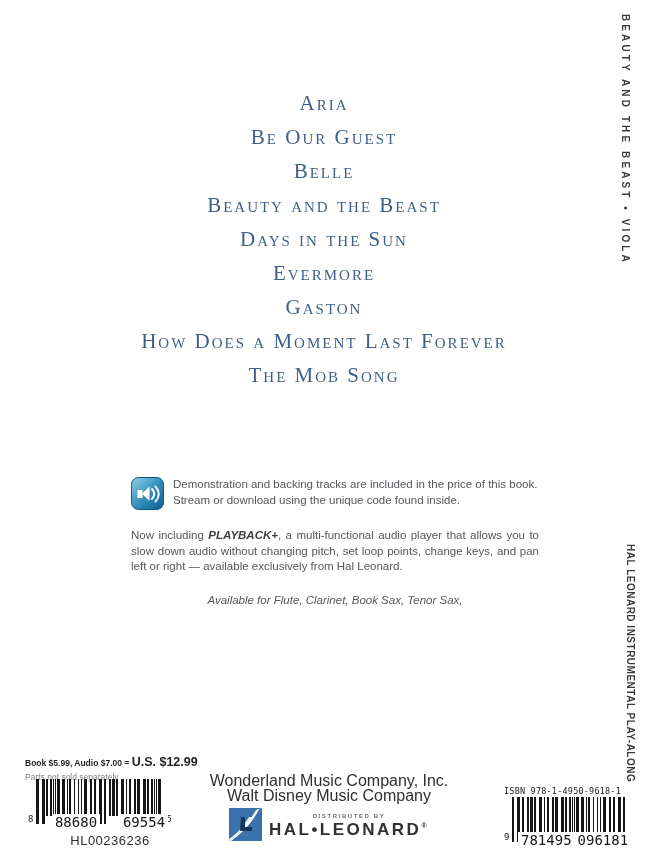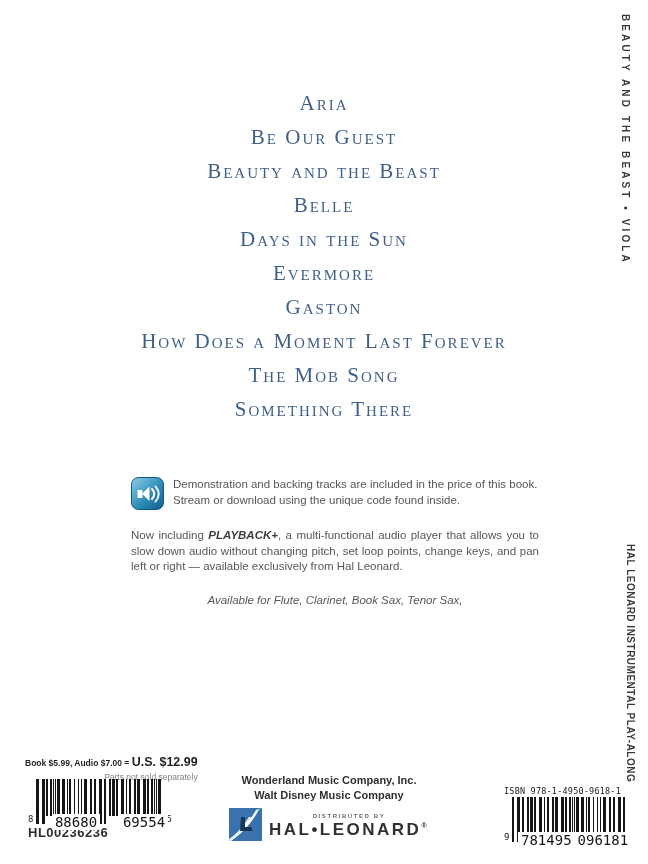--- a/index.html
+++ b/index.html
@@ -42,39 +42,39 @@
   .playback .brand{font-weight:bold;font-style:italic;color:#3c3d40;}
 
   
   .availability{position:absolute;top:593px;left:131px;width:408px;text-align:center;
     font-style:italic;font-size:11.5px;line-height:15.5px;color:var(--body-gray);}
 
   
   .pricing{position:absolute;top:752px;left:25px;color:var(--ink);white-space:nowrap;}
   .pricing .breakdown{font-size:8.5px;font-weight:bold;}
   .pricing .price{font-size:12.5px;font-weight:bold;text-align:right;}
-  .pricing .note{font-size:8.5px;color:#808285;text-align:right;margin-top:2px;}
+  .pricing .note{font-size:8.5px;color:#808285;text-align:left;margin-top:2px;}
 
   
   .bars{display:flex;align-items:flex-start;height:46px;}
   .bars i{display:block;background:#161616;height:37px;}
   .bars i.guard{height:45px;}
   .upc{position:absolute;top:779px;left:28px;width:164px;}
   .barcode-wrap{position:relative;display:flex;align-items:flex-end;gap:3px;}
   .barcode-wrap .edge-digit{font-family:"DejaVu Sans Mono",monospace;font-size:9px;color:#161616;padding-bottom:1px;}
   .barcode-digits{
     position:absolute;top:35px;left:14px;right:14px;display:flex;justify-content:space-around;
     font-family:"DejaVu Sans Mono",monospace;font-size:14px;color:#161616;
   }
   .barcode-digits span{background:#fff;padding:0 3px;}
-  .hl-number{text-align:left;font-weight:bold;font-size:13px;color:#2e2f31;letter-spacing:0.5px;}
+  .hl-number{margin-top:8px;text-align:center;font-weight:normal;font-size:13px;color:#2e2f31;letter-spacing:0.5px;}
 
   
   .publisher{position:absolute;top:773px;left:194px;width:270px;text-align:center;color:#2e2f31;}
-  .publisher .pub-line{font-weight:bold;font-size:11px;line-height:15px;}
+  .publisher .pub-line{font-weight:normal;font-size:16px;line-height:15px;}
   .logo-row{margin-top:5px;display:inline-flex;align-items:center;gap:7px;}
   .logo-col{display:flex;flex-direction:column;align-items:center;}
   .distributed{font-size:6px;letter-spacing:1.6px;color:#6b6c6e;font-weight:bold;margin-bottom:1px;}
   .hl-brand{font-size:17px;letter-spacing:2.5px;color:#2f3032;font-weight:600;white-space:nowrap;}
   .hl-brand sup{font-size:7px;}
 
   
   .isbn{position:absolute;top:786px;left:504px;width:132px;}
   .isbn .label{font-family:"DejaVu Sans Mono",monospace;font-size:8.5px;color:#222;white-space:nowrap;margin-bottom:1px;letter-spacing:0.2px;}
 </style>
@@ -82,28 +82,27 @@
 <body>
 
 <div class="page">
 
   <div class="spine spine-top">BEAUTY AND THE BEAST  •  VIOLA</div>
   <div class="spine spine-bottom">HAL LEONARD INSTRUMENTAL PLAY-ALONG</div>
 
   <div class="song-list">
       <div class="song">Aria</div>
       <div class="song">Be Our Guest</div>
+      <div class="song">Belle</div>
       <div class="song">Beauty and the Beast</div>
-      <div class="song">Belle</div>
       <div class="song">Days in the Sun</div>
       <div class="song">Evermore</div>
       <div class="song">Gaston</div>
       <div class="song">How Does a Moment Last Forever</div>
       <div class="song">The Mob Song</div>
-      <div class="song">Something There</div>
     </div>
 
   <div class="audio-note">
     <span>
       <svg width="33" height="33" viewBox="0 0 33 33">
         <defs>
           <linearGradient id="spk" x1="0" y1="0" x2="1" y2="1">
             <stop offset="0" stop-color="#8fd0e8"></stop>
             <stop offset="0.55" stop-color="#2f8cb8"></stop>
             <stop offset="1" stop-color="#0f5f8e"></stop>

